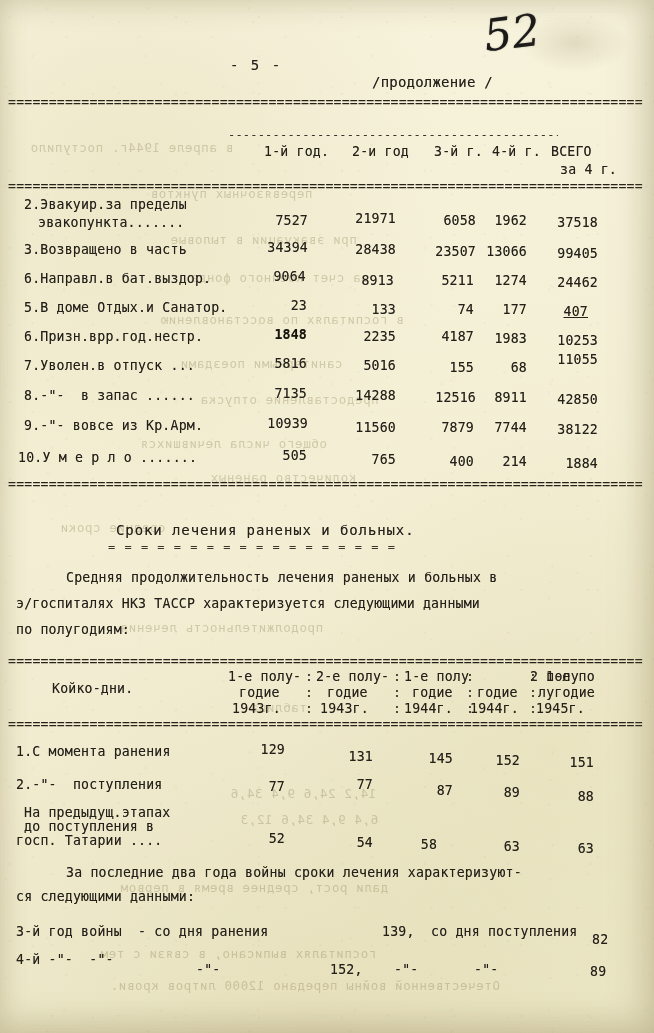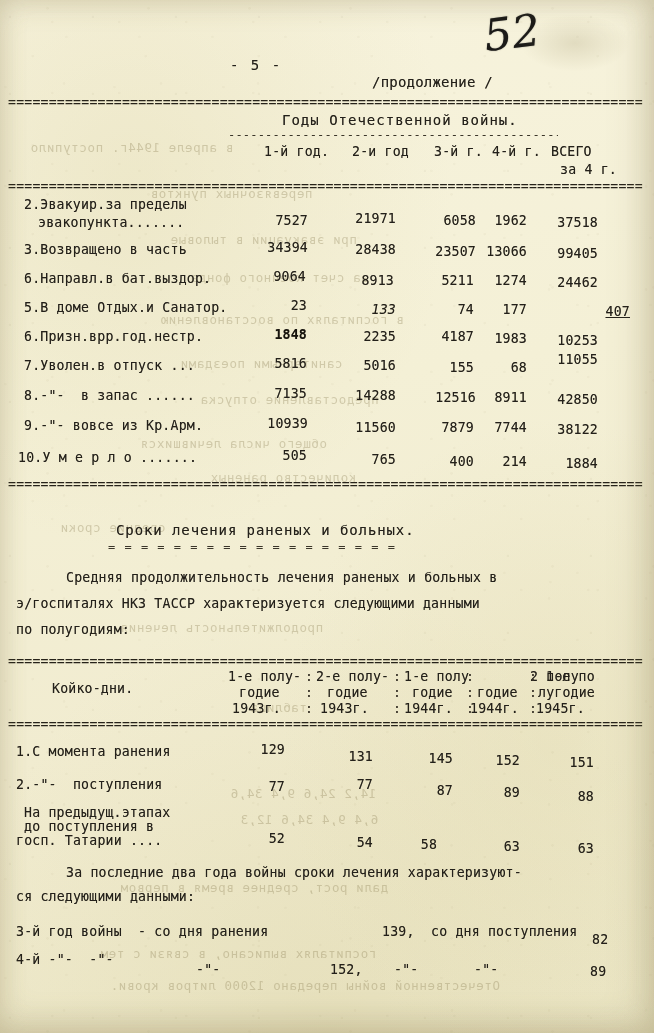--- a/index.html
+++ b/index.html
@@ -121,21 +121,20 @@
   <div class="bleed" style="left:110px; top:978px;">Отечественной войны передано 12000 литров крови.</div>
 
   <div class="hand" style="left:484px; top:7px;">52</div>
   <div class="smudge" style="left:520px; top:14px; width:110px; height:58px;"></div>
 
   <div class="ink" style="left:230px; top:58px; font-size:14px; letter-spacing:2px;">- 5 -</div>
   <div class="ink" style="left:372px; top:75px; font-size:14px;">/продолжение /</div>
 
   <div class="rule" style="left:8px; top:96px; width:640px;">==============================================================================</div>
 
-  <div class="ink" style="left:282px; top:113px; font-size:14px; letter-spacing:1px;">Годы Отечественной войны.</div>
   <div class="rule fade" style="left:228px; top:129px; width:330px; font-size:12px;">-------------------------------------------------------</div>
 
   <div class="ink" style="left:264px; top:145px;">1-й год.</div>
   <div class="ink" style="left:352px; top:145px;">2-и год</div>
   <div class="ink" style="left:434px; top:145px;">3-й г.</div>
   <div class="ink" style="left:492px; top:145px;">4-й г.</div>
   <div class="ink" style="left:551px; top:145px;">ВСЕГО</div>
   <div class="ink" style="left:560px; top:163px;">за 4 г.</div>
 
   <div class="rule" style="left:8px; top:180px; width:640px;">==============================================================================</div>
@@ -157,24 +156,24 @@
 
   <div class="ink" style="left:24px; top:272px;">6.Направл.в бат.выздор.</div>
   <div class="ink num" style="left:246px; top:270px; width:60px;">9064</div>
   <div class="ink num" style="left:334px; top:274px; width:60px;">8913</div>
   <div class="ink num" style="left:416px; top:274px; width:58px;">5211</div>
   <div class="ink num" style="left:473px; top:274px; width:54px;">1274</div>
   <div class="ink num" style="left:537px; top:276px; width:61px;">24462</div>
 
   <div class="ink" style="left:24px; top:301px;">5.В доме Отдых.и Санатор.</div>
   <div class="ink num" style="left:253px; top:299px; width:54px;">23</div>
-  <div class="ink num" style="left:342px; top:303px; width:54px;font-style:italic;">133</div>
+  <div class="ink num" style="left:342px; top:303px; width:54px;">133</div>
   <div class="ink num" style="left:420px; top:303px; width:54px;">74</div>
   <div class="ink num" style="left:473px; top:303px; width:54px;">177</div>
-  <div class="ink num" style="left:576px; top:305px; width:54px;text-decoration:underline;">407</div>
+  <div class="ink num" style="left:534px; top:305px; width:54px;text-decoration:underline;">407</div>
 
   <div class="ink" style="left:24px; top:330px;">6.Призн.врр.год.нестр.</div>
   <div class="ink num strong" style="left:253px; top:328px; width:54px;">1848</div>
   <div class="ink num" style="left:342px; top:330px; width:54px;">2235</div>
   <div class="ink num" style="left:416px; top:330px; width:58px;">4187</div>
   <div class="ink num" style="left:473px; top:332px; width:54px;">1983</div>
   <div class="ink num" style="left:537px; top:334px; width:61px;">10253</div>
 
   <div class="ink" style="left:24px; top:359px;">7.Уволен.в отпуск ...</div>
   <div class="ink num" style="left:250px; top:357px; width:57px;">5816</div>

